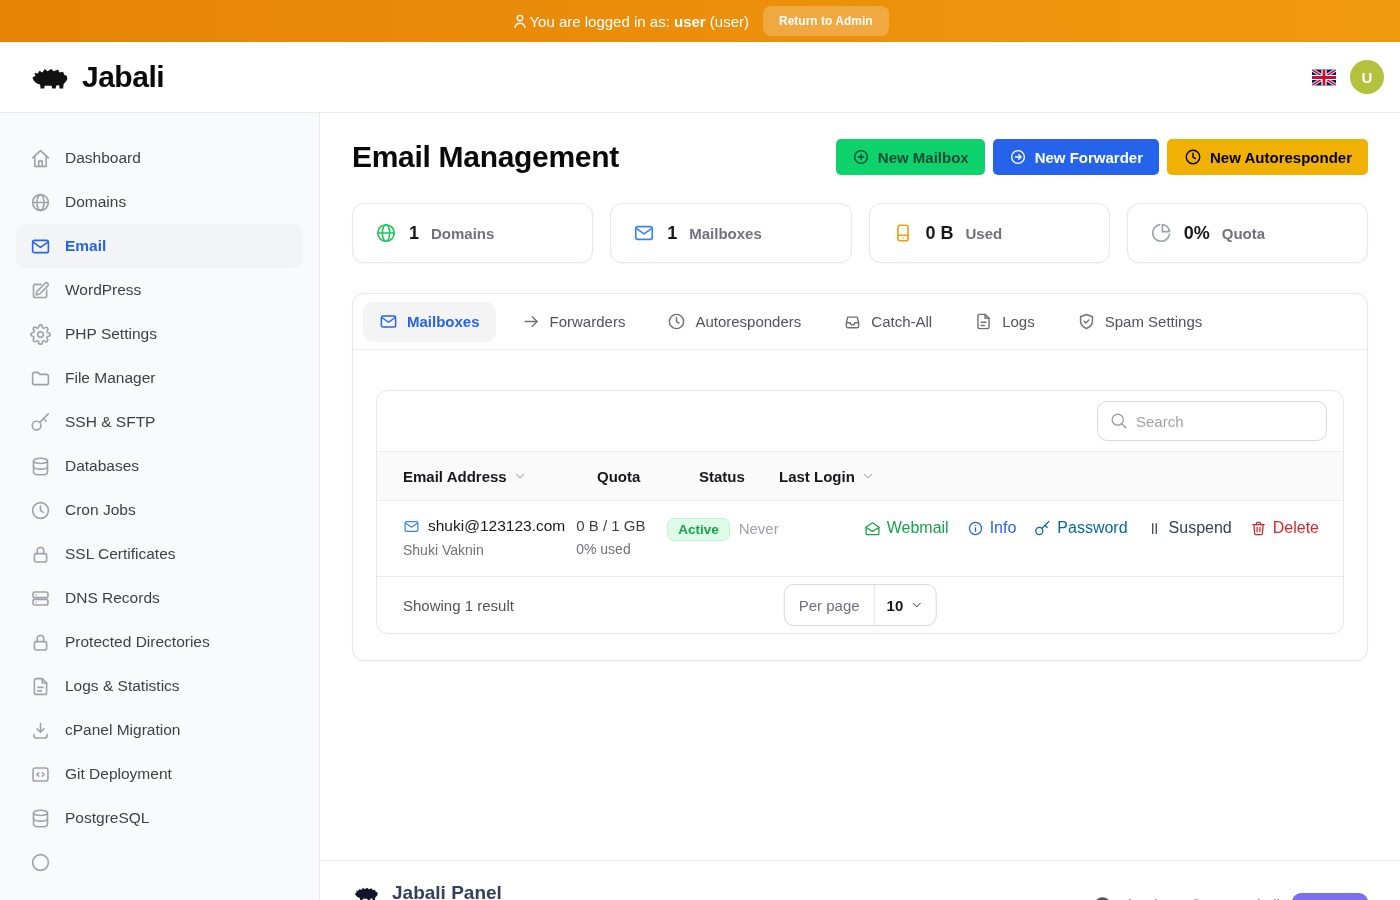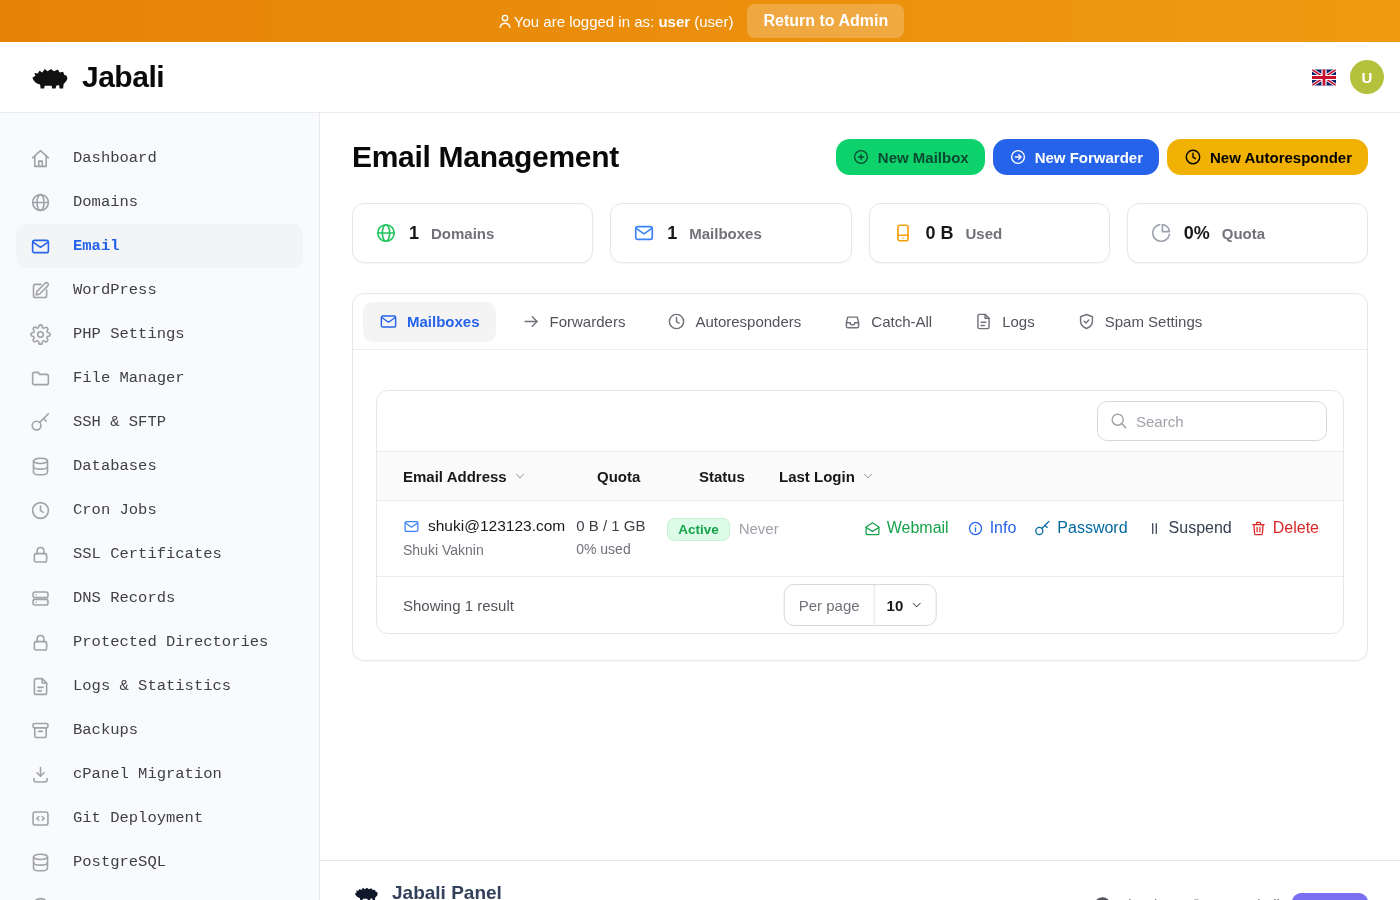--- a/index.html
+++ b/index.html
@@ -6,52 +6,52 @@
   body{width:1400px;height:900px;overflow:hidden;background:#fff;
        font-family:"Liberation Sans","DejaVu Sans",sans-serif;color:#18181b;}
   .page{width:1400px;height:900px;display:flex;flex-direction:column;}
   .icn{display:inline-flex;flex:none;}
   .icn svg{width:100%;height:100%;}
 
   
   .topbar{height:42px;flex:none;display:flex;align-items:center;justify-content:center;
           color:#fff;font-size:15px;}
   .topbar .icn{width:18px;height:18px;color:#fff;}
-  .return-btn{background:rgba(255,255,255,.22);border:none;color:#fff;font-size:16px;
+  .return-btn{background:rgba(255,255,255,.22);border:none;color:#fff;font-size:12px;
           padding:8px 16px;border-radius:8px;margin-left:14px;font-weight:600;
           font-family:inherit;cursor:pointer;}
 
   
   .header{height:70px;flex:none;border-bottom:1px solid #ebebee;display:flex;
           align-items:center;padding:0 16px 0 28px;background:#fff;}
   .brand{display:flex;align-items:center;gap:8px;font-size:30px;font-weight:800;
          color:#0a0a0a;letter-spacing:-.5px;}
   .brand .icn{width:46px;height:38px;color:#111;}
   .header-right{margin-left:auto;display:flex;align-items:center;gap:14px;}
   .flag{width:24px;height:17px;border-radius:2px;overflow:hidden;display:inline-flex;}
   .avatar{width:34px;height:34px;border-radius:50%;color:#fff;font-weight:700;
           font-size:15px;display:flex;align-items:center;justify-content:center;cursor:pointer;}
 
   
   .app{flex:1;min-height:0;display:flex;}
   .sidebar{width:320px;min-width:320px;background:#f9fafb;border-right:1px solid #e8e8ec;
            padding-top:23px;overflow:hidden;box-sizing:border-box;}
   .side-item{height:44px;margin:0 16px;padding:0 14px;display:flex;align-items:center;
-             gap:22px;border-radius:10px;font-size:15.5px;color:#3f3f46;cursor:pointer;font-family:Liberation Mono, monospace;}
+             gap:14px;border-radius:10px;font-size:15.5px;color:#3f3f46;cursor:pointer;}
   .side-item .icn{width:21px;height:21px;color:#a1a1aa;}
   .side-item.active{background:#f3f4f6;color:#2563eb;font-weight:600;}
   .side-item.active .icn{color:#2563eb;}
 
   .main{flex:1;display:flex;flex-direction:column;background:#fff;min-width:0;}
   .content{flex:1;min-height:0;padding:26px 32px 0;overflow:hidden;}
 
   .title-row{display:flex;align-items:center;}
   h1{font-size:30px;font-weight:800;color:#09090b;margin:0;letter-spacing:-.3px;}
   .page-actions{margin-left:auto;display:flex;gap:8px;}
-  .btn{height:36px;border:none;border-radius:14px;padding:0 16px;display:flex;
+  .btn{height:36px;border:none;border-radius:5px;padding:0 16px;display:flex;
        align-items:center;gap:8px;font-size:15px;font-weight:600;font-family:inherit;cursor:pointer;}
   .btn .icn{width:18px;height:18px;}
 
   .stats{display:flex;gap:17px;margin-top:28px;}
   .stat-card{flex:1;height:60px;background:#fff;border:1px solid #e7e7ea;border-radius:12px;
              box-shadow:0 1px 2px rgba(0,0,0,.04);display:flex;align-items:center;
              padding:0 22px;gap:12px;box-sizing:border-box;}
   .stat-card .icn{width:22px;height:22px;}
   .stat-value{font-size:18px;font-weight:700;color:#18181b;}
   .stat-label{font-size:15px;font-weight:600;color:#71717a;}
@@ -282,30 +282,20 @@
         </div>
         <div class="side-item">
           <span class="icn">
             <svg viewBox="0 0 24 24" fill="none" stroke="currentColor" stroke-width="1.8" stroke-linecap="round" stroke-linejoin="round">
               <path d="M14 3H7a2 2 0 0 0-2 2v14a2 2 0 0 0 2 2h10a2 2 0 0 0 2-2V8Z"></path>
               <path d="M14 3v5h5"></path>
               <path d="M9 13h6M9 17h4"></path>
             </svg>
           </span>
           <span>Logs &amp; Statistics</span>
-        </div>
-        <div class="side-item">
-          <span class="icn">
-            <svg viewBox="0 0 24 24" fill="none" stroke="currentColor" stroke-width="1.8" stroke-linecap="round" stroke-linejoin="round">
-              <rect x="3.5" y="4" width="17" height="5" rx="1.5"></rect>
-              <path d="M5.5 9v9a2 2 0 0 0 2 2h9a2 2 0 0 0 2-2V9"></path>
-              <path d="M10 13h4"></path>
-            </svg>
-          </span>
-          <span>Backups</span>
         </div>
         <div class="side-item">
           <span class="icn">
             <svg viewBox="0 0 24 24" fill="none" stroke="currentColor" stroke-width="1.8" stroke-linecap="round" stroke-linejoin="round">
               <path d="M12 4v9.5"></path>
               <path d="m8 10 4 4 4-4"></path>
               <path d="M4.5 16.5V18a2.5 2.5 0 0 0 2.5 2.5h10A2.5 2.5 0 0 0 19.5 18v-1.5"></path>
             </svg>
           </span>
           <span>cPanel Migration</span>

